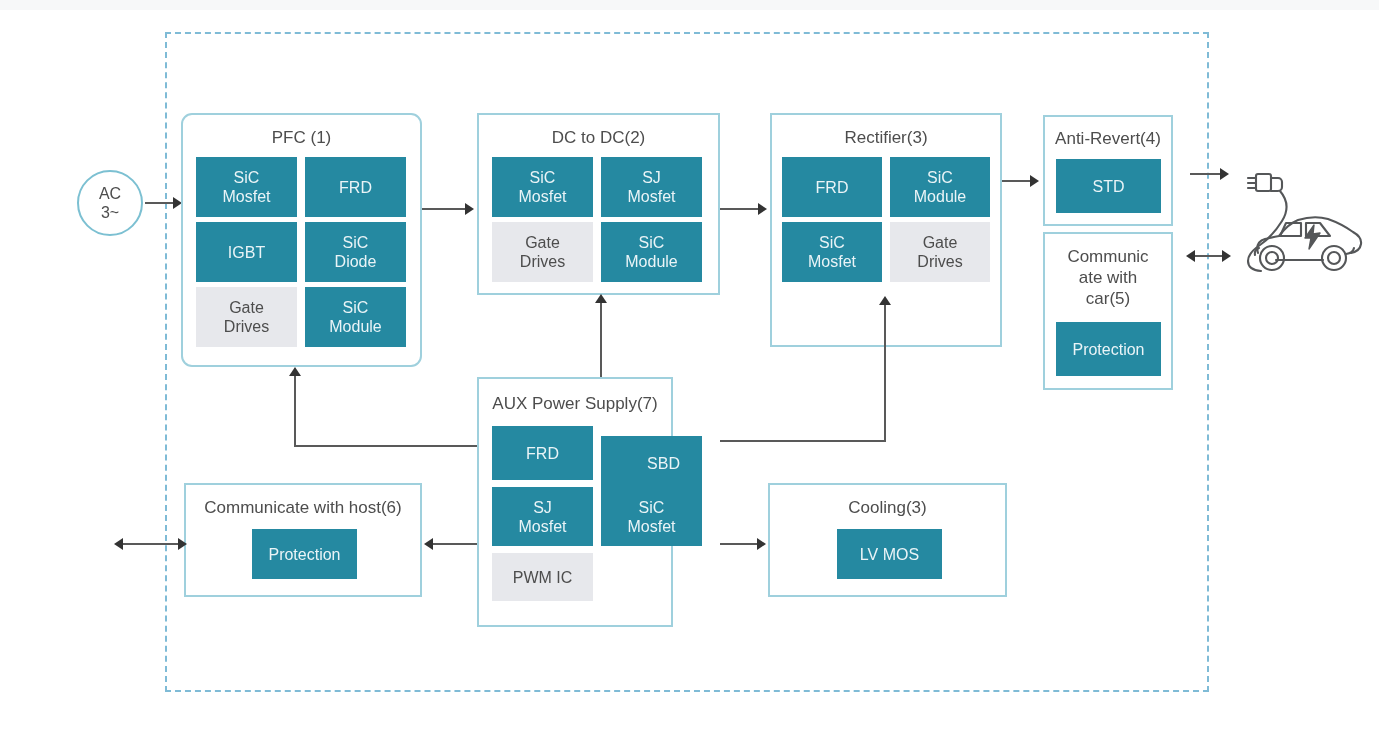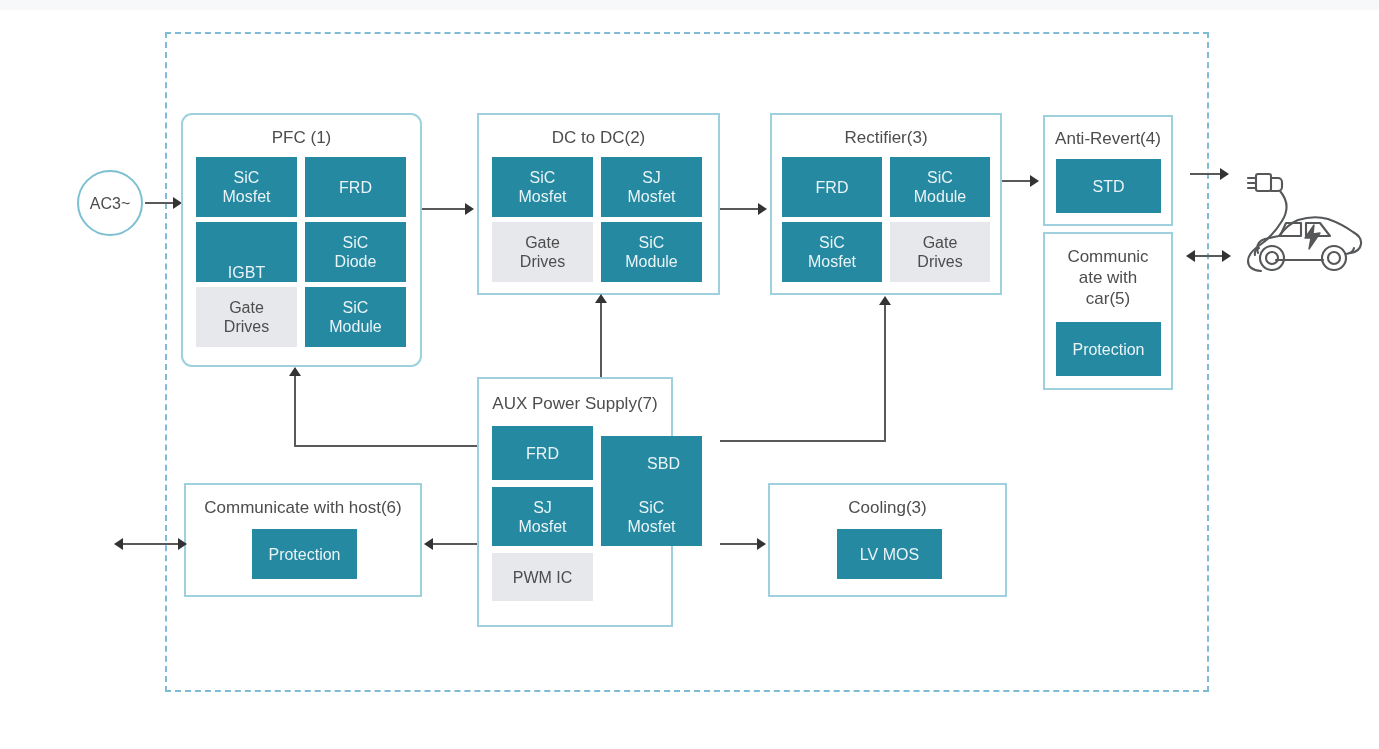--- a/index.html
+++ b/index.html
@@ -86,20 +86,21 @@
     border-bottom: 9px solid #333333;
   }
   #ac-source {
     position: absolute;
     left: 77px; top: 170px;
     width: 66px; height: 66px;
     border: 2px solid #7cc0d2;
     border-radius: 50%;
     box-sizing: border-box;
     display: flex;
+    flex-direction: column;
     align-items: center;
     justify-content: center;
     color: #4d4d4d;
     font-size: 16px;
     line-height: 19px;
     background: #ffffff;
   }
   #car-icon {
     position: absolute;
     left: 1228px; top: 160px;
@@ -124,21 +125,21 @@
 
   <div class="block" style="left:181px; top:113px; width:241px; height:254px;border-radius:11px;">
     <div class="block-title" style="top:12px;">PFC (1)</div>
     <div class="chip" style="left:13px; top:42px; width:101px; height:60px; flex-direction:column;">
       <span>SiC</span>
       <span>Mosfet</span>
     </div>
     <div class="chip" style="left:122px; top:42px; width:101px; height:60px;">
       <span>FRD</span>
     </div>
-    <div class="chip" style="left:13px; top:107px; width:101px; height:60px;align-items:flex-end;">
+    <div class="chip" style="left:13px; top:107px; width:101px; height:60px;">
       <span>IGBT</span>
     </div>
     <div class="chip" style="left:122px; top:107px; width:101px; height:60px; flex-direction:column;">
       <span>SiC</span>
       <span>Diode</span>
     </div>
     <div class="chip gray" style="left:13px; top:172px; width:101px; height:60px; flex-direction:column;">
       <span>Gate</span>
       <span>Drives</span>
     </div>
@@ -167,21 +168,21 @@
     </div>
     <div class="chip" style="left:122px; top:107px; width:101px; height:60px; flex-direction:column;">
       <span>SiC</span>
       <span>Module</span>
     </div>
   </div>
 
   <div class="line h" style="left:720px; top:208px; width:40px;"></div>
   <div class="arrowhead ah-right" style="left:758px; top:203px;"></div>
 
-  <div class="block" style="left:770px; top:113px; width:232px; height:182px;padding-left:32px;">
+  <div class="block" style="left:770px; top:113px; width:232px; height:234px;padding-left:32px;">
     <div class="block-title" style="top:12px;">Rectifier(3)</div>
     <div class="chip" style="left:10px; top:42px; width:100px; height:60px;">
       <span>FRD</span>
     </div>
     <div class="chip" style="left:118px; top:42px; width:100px; height:60px; flex-direction:column;">
       <span>SiC</span>
       <span>Module</span>
     </div>
     <div class="chip" style="left:10px; top:107px; width:100px; height:60px; flex-direction:column;">
       <span>SiC</span>

